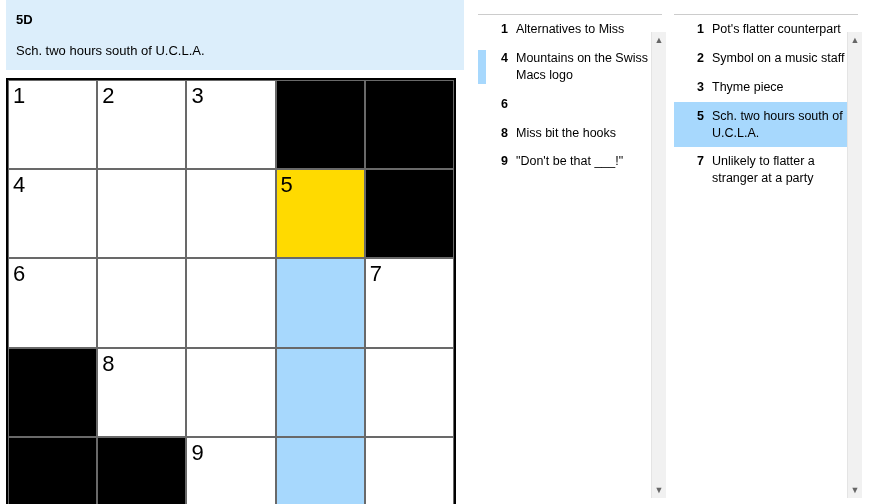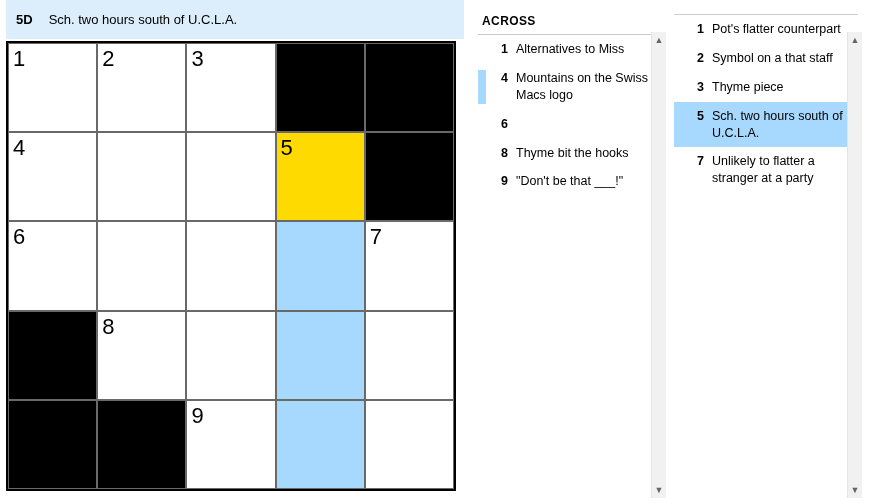--- a/index.html
+++ b/index.html
@@ -20,21 +20,22 @@
     width: 470px;
     padding: 0 6px 6px 6px;
   }
   .clue-bar {
     background: #dceefb;
     padding: 12px 10px;
     font-size: 13px;
     display: flex;
     align-items: baseline;
     gap: 16px;
-    margin-bottom: 2px;
+    margin-bottom: 8px;
+    flex-direction: column;
   }
   .clue-bar .num { font-weight: bold; }
   .grid {
     border: 2px solid #000;
     display: grid;
     grid-template-columns: repeat(5, 1fr);
     grid-template-rows: repeat(5, 1fr);
     width: 450px;
     height: 450px;
   }
@@ -162,40 +163,39 @@
         <div class="cell black"></div>
         <div class="cell">
           <span class="n">9</span>
         </div>
         <div class="cell hl-word"></div>
         <div class="cell"></div>
       </div>
   </div>
 
   <div class="cluecol">
-    <h4>ACROSS</h4>
     <div class="cluelist" id="across-list">
         <div class="clueitem">
           <div class="bar"></div>
           <div class="cnum">1</div>
           <div class="ctext">Alternatives to Miss</div>
         </div>
         <div class="clueitem related">
           <div class="bar"></div>
           <div class="cnum">4</div>
           <div class="ctext">Mountains on the Swiss Macs logo</div>
         </div>
         <div class="clueitem">
           <div class="bar"></div>
           <div class="cnum">6</div>
         </div>
         <div class="clueitem">
           <div class="bar"></div>
           <div class="cnum">8</div>
-          <div class="ctext">Thyme bit the hooks</div>
+          <div class="ctext">Miss bit the hooks</div>
         </div>
         <div class="clueitem">
           <div class="bar"></div>
           <div class="cnum">9</div>
           <div class="ctext">"Don't be that ___!"</div>
         </div>
       </div>
     <div class="scrollbar">
       <div class="scrollbtn">▲</div>
       <div class="scrollbtn">▼</div>
@@ -205,21 +205,21 @@
   <div class="cluecol">
     <div class="cluelist" id="down-list">
         <div class="clueitem">
           <div class="bar"></div>
           <div class="cnum">1</div>
           <div class="ctext">Pot's flatter counterpart</div>
         </div>
         <div class="clueitem">
           <div class="bar"></div>
           <div class="cnum">2</div>
-          <div class="ctext">Symbol on a that staff</div>
+          <div class="ctext">Symbol on a music staff</div>
         </div>
         <div class="clueitem">
           <div class="bar"></div>
           <div class="cnum">3</div>
           <div class="ctext">Thyme piece</div>
         </div>
         <div class="clueitem selected">
           <div class="bar"></div>
           <div class="cnum">5</div>
           <div class="ctext">Sch. two hours south of U.C.L.A.</div>

